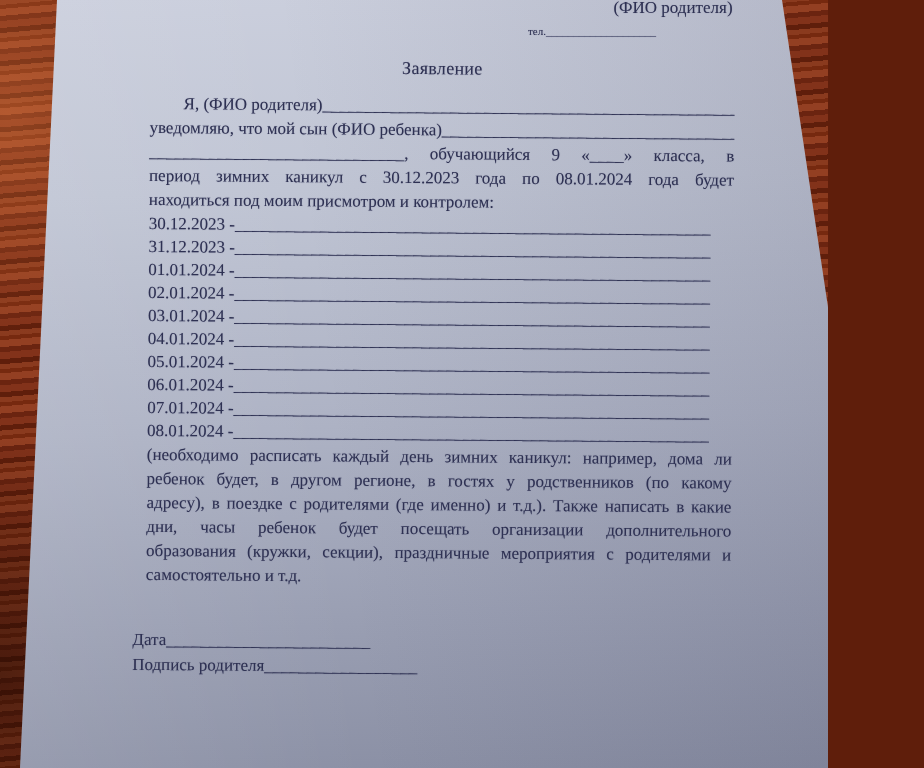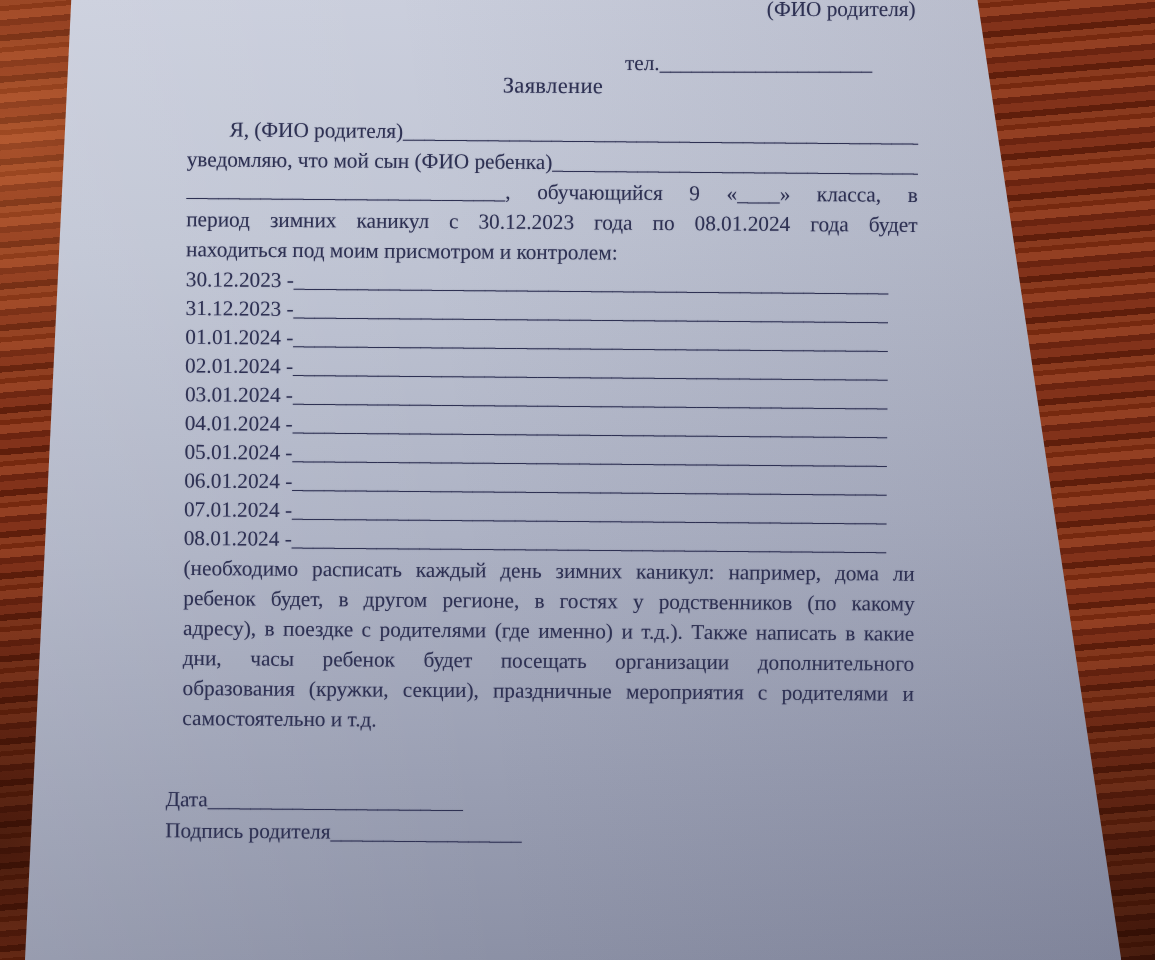--- a/index.html
+++ b/index.html
@@ -2,21 +2,21 @@
 <html><head>
 <meta charset="utf-8">
 <style>
   html, body {
     margin: 0;
     padding: 0;
     background: #5f1e0b;
   }
   .scene {
     position: relative;
-    width: 924px;
+    width: 828px;
     height: 768px;
     overflow: hidden;
     font-family: "Liberation Serif", "DejaVu Serif", serif;
   }
   
   .wood {
     position: absolute;
     inset: 0;
     background:
       radial-gradient(55% 45% at 0% 88%, rgba(25,6,1,0.55), transparent 70%),
@@ -47,26 +47,25 @@
     position: absolute;
     left: 563px;
     top: -3px;
     width: 220px;
     font-size: 17px;
     line-height: 22px;
     text-align: center;
   }
   .phone {
     position: absolute;
-    left: 500px;
+    left: 528px;
     top: 20px;
     width: 230px;
-    font-size: 17px;
+    font-size: 11px;
     line-height: 22px;
-    margin-top: 20px;
   }
   .content {
     position: absolute;
     left: 150px;
     top: 54px;
     width: 585px;
     transform: rotate(0.45deg);
     transform-origin: 0 0;
     font-size: 17px;
     line-height: 24px;

